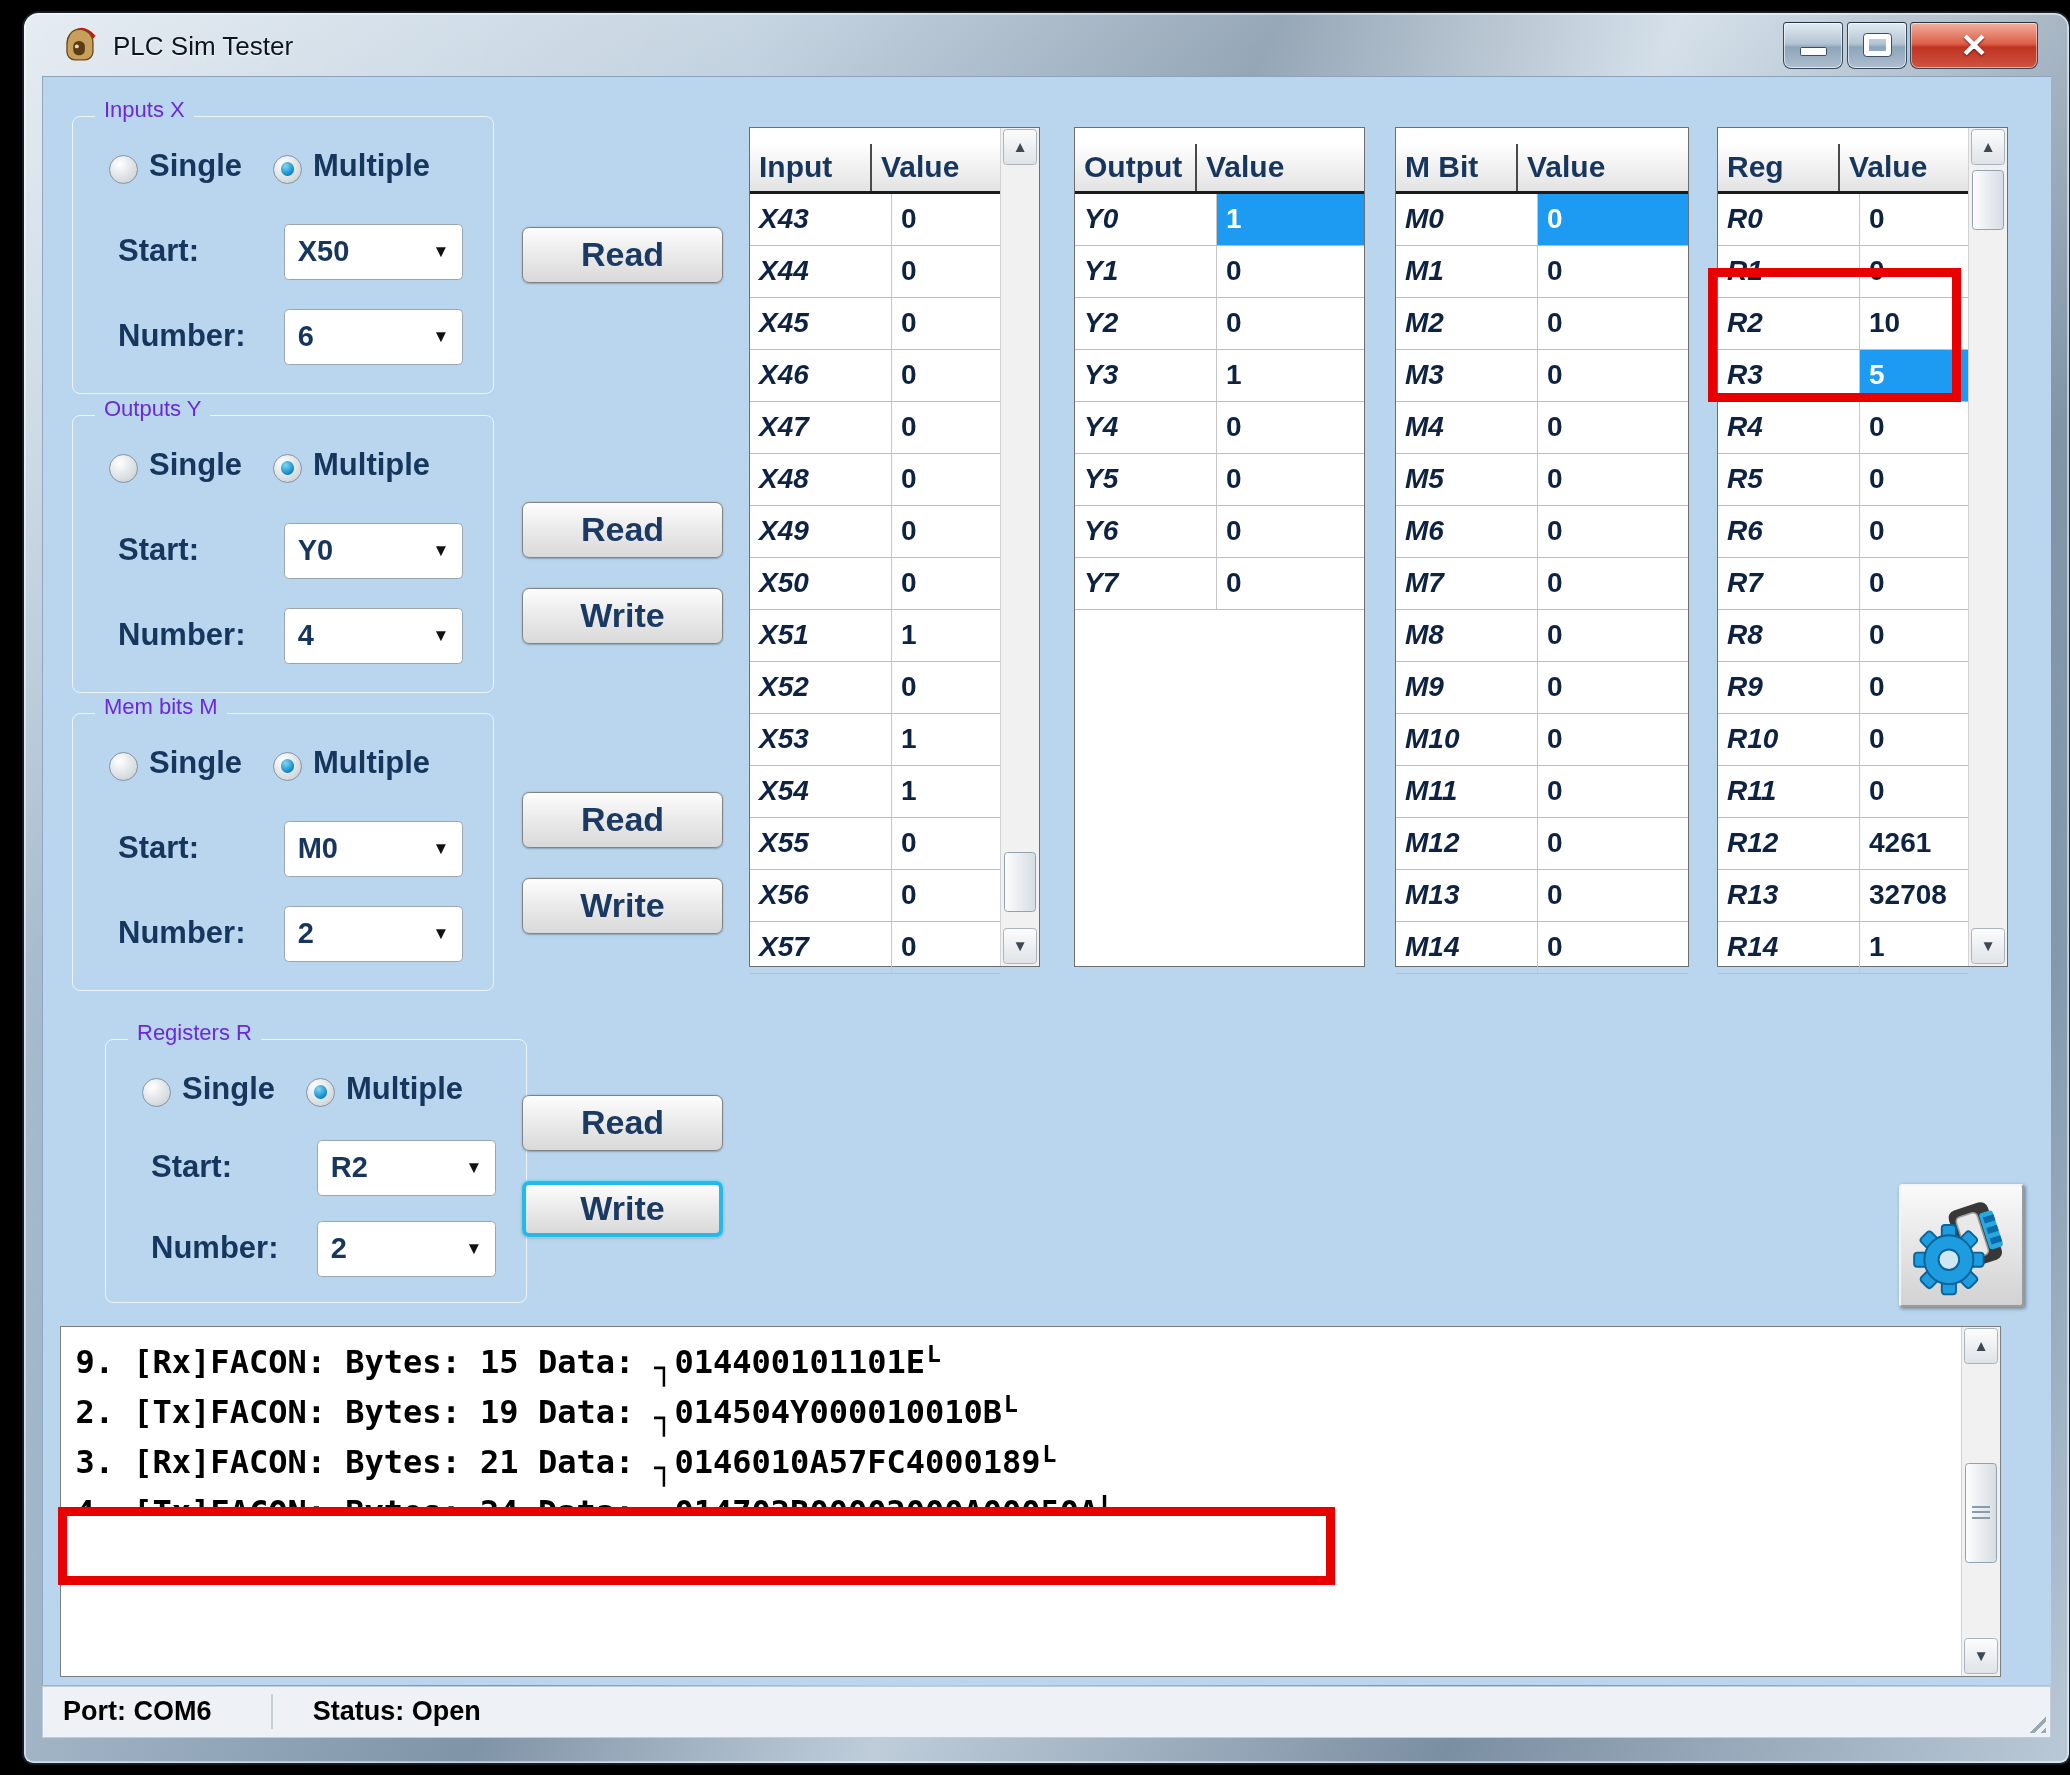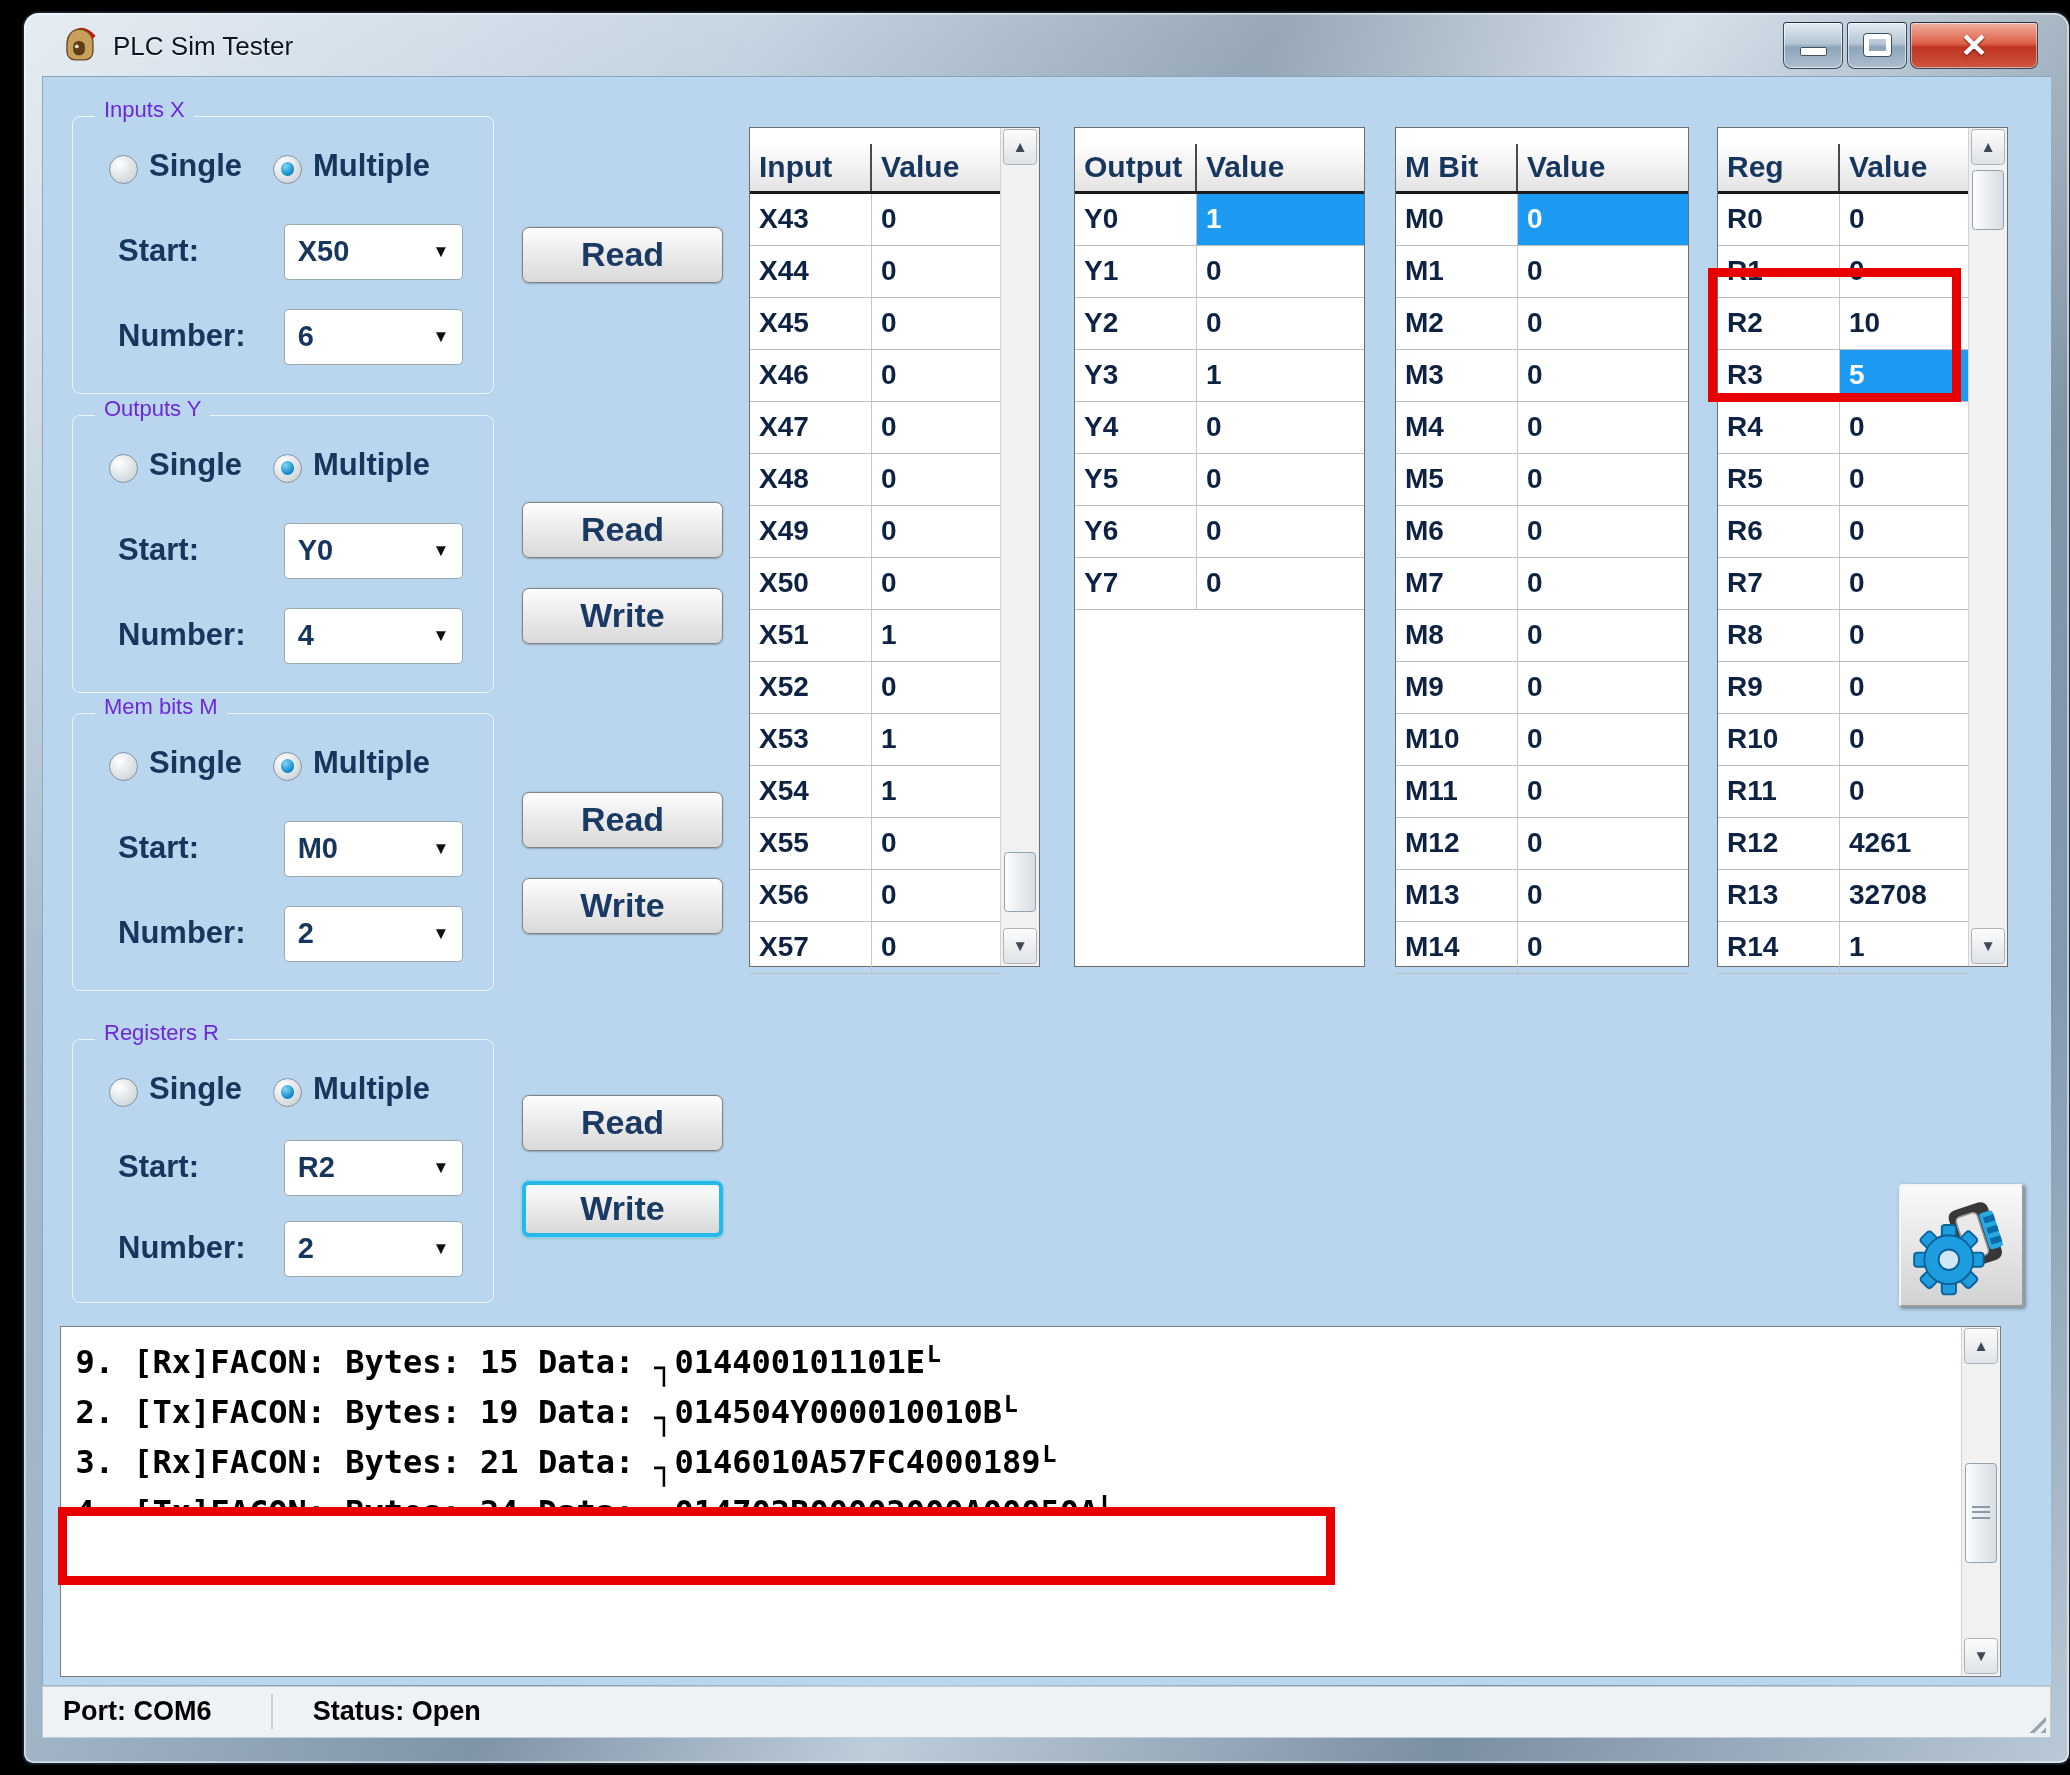--- a/index.html
+++ b/index.html
@@ -64,21 +64,21 @@
 
   
   .table { position:absolute; top:114px; height:840px; background:#fff; border:1.8px solid #6e6e6e; }
   .thead { display:flex; height:50px; background:linear-gradient(#ffffff,#e3e3e3); border-bottom:3.6px solid #1b1b1b;margin-top:16px; }
   .th { font-size:30px; font-weight:bold; color:#17365d; padding-left:9px; display:flex; align-items:center; }
   .th.name { width:122px; border-right:2.7px solid #4a4a4a; }
   .th.val { flex:1; }
   .tbody { position:relative; }
   .trow { display:flex; height:52px; border-bottom:1.8px solid #bdbdbd; }
   .cell { font-size:28px; font-weight:bold; color:#0e2242; padding-left:9px; display:flex; align-items:center; }
-  .cell.name { width:122px; border-right:1.8px solid #c6c6c6; }
+  .cell.name { width:142px; border-right:1.8px solid #c6c6c6;font-style:italic; }
   .cell.val { flex:1; }
   .cell.sel { background:#1d9bf2; color:#fff; }
   .has-scroll .thead, .has-scroll .tbody { width:calc(100% - 39px); }
 
   
   .vscroll { position:absolute; right:0; top:0; bottom:0; width:39px; background:#f1f1f1; border-left:1.8px solid #d2d2d2; }
   .sb-btn { position:absolute; left:1.8px; right:1.8px; height:36px; display:flex; align-items:center; justify-content:center;
     font-size:15.4px; color:#3d4a55; background:linear-gradient(#fcfcfc,#dfe3e7); border:0.9px solid #aab4bd; border-radius:3.6px; }
   .sb-btn.up { top:1.8px; } .sb-btn.down { bottom:1.8px; }
   .sb-thumb { position:absolute; left:2.7px; right:2.7px; border:0.9px solid #93a2b0; border-radius:3.6px;
@@ -194,21 +194,21 @@
       <span class="combo-val">M0</span>
       <span class="combo-arrow">▼</span>
     </div>
     <span class="field-label" style="top:201px;">Number:</span>
     <div class="combo" style="top:192px;">
       <span class="combo-val">2</span>
       <span class="combo-arrow">▼</span>
     </div>
   </div>
 
-  <div class="group" style="top:1026px; height:264px;">
+  <div class="group" style="top:1026px; height:264px;margin-left:33px;">
     <span class="group-label">Registers R</span>
     <div class="radio-row">
       <span class="radio"></span>
       <span class="radio-label">Single</span>
       <span class="radio selected"></span>
       <span class="radio-label last">Multiple</span>
     </div>
     <span class="field-label" style="top:109px;">Start:</span>
     <div class="combo" style="top:100px;">
       <span class="combo-val">R2</span>

